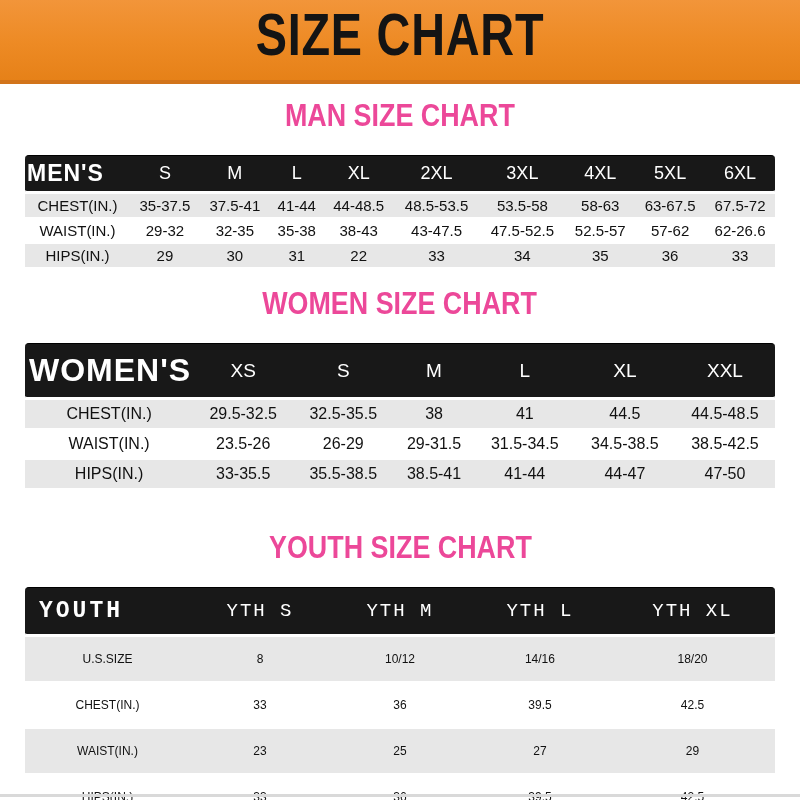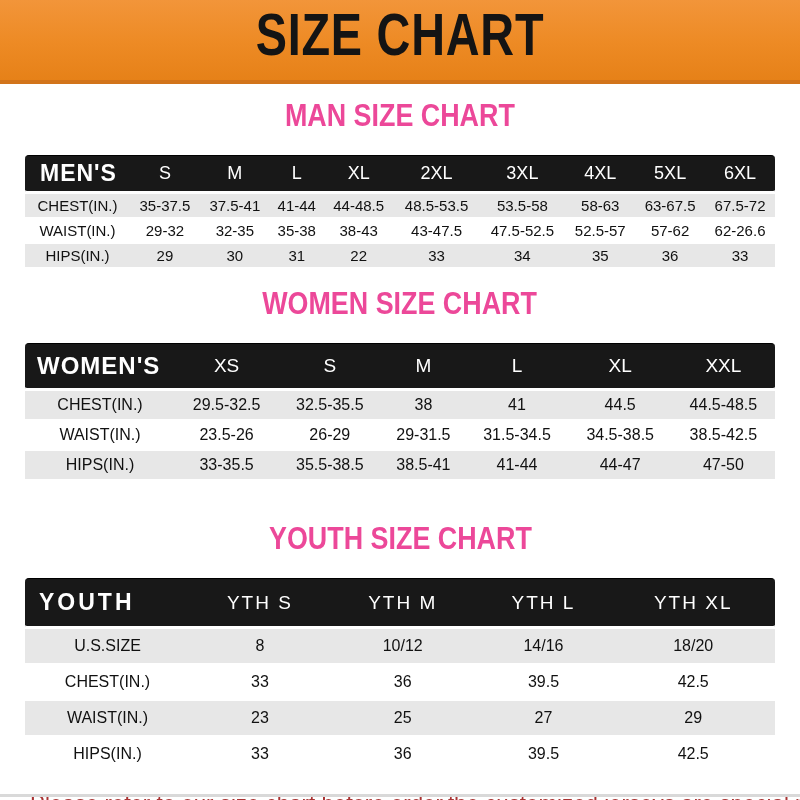--- a/index.html
+++ b/index.html
@@ -47,30 +47,30 @@
     text-align:left;font-weight:bold;
   }
   table.size-table thead th:first-child{border-radius:4px 0 0 4px;}
   table.size-table thead th:last-child{border-radius:0 4px 4px 0;}
   
   table.size-table tbody td{border-bottom:2px solid #fff;}
   table.size-table tbody tr:nth-child(odd) td{background:var(--row-gray);}
   table.size-table tbody tr:nth-child(even) td{background:#fff;}
   
   .t0 thead th{font-size:18px;padding:4px 2px;}
-  .t0 thead th.brand{font-size:23px;padding-left:15px;width:14%;letter-spacing:1px;}
+  .t0 thead th.brand{font-size:23px;padding-left:2px;width:14%;letter-spacing:1px;}
   .t0 tbody td{font-size:15px;padding:3px 2px;}
   
   .t1 thead th{font-size:19px;padding:8px 2px;}
-  .t1 thead th.brand{font-size:24px;padding-left:12px;width:20%;letter-spacing:1px;}
+  .t1 thead th.brand{font-size:32px;padding-left:4px;width:20%;letter-spacing:1px;}
   .t1 tbody td{font-size:16px;padding:5px 2px;}
   
-  .t2 thead th{font-size:19px;padding:10px 4px;letter-spacing:2px;}
+  .t2 thead th{font-size:19px;padding:10px 4px;letter-spacing:2px;font-family:Liberation Mono, monospace;}
   .t2 thead th.brand{font-size:23px;padding-left:14px;width:22%;letter-spacing:3px;}
-  .t2 tbody td{font-size:16px;padding:8px 2px;}
+  .t2 tbody td{font-size:12px;padding:15px 2px;}
   
   .disclaimer{margin:15px 0 0 30px;color:var(--red);font-size:23px;line-height:32px;}
   .disclaimer div{transform:scaleX(0.97);transform-origin:left;white-space:nowrap;}
   .bottom-rule{position:absolute;left:0;right:0;top:794px;height:3px;background:#D9D9D9;}
 </style>
 </head>
 <body>
 
 <div class="banner">
   <span class="title">SIZE CHART</span>

